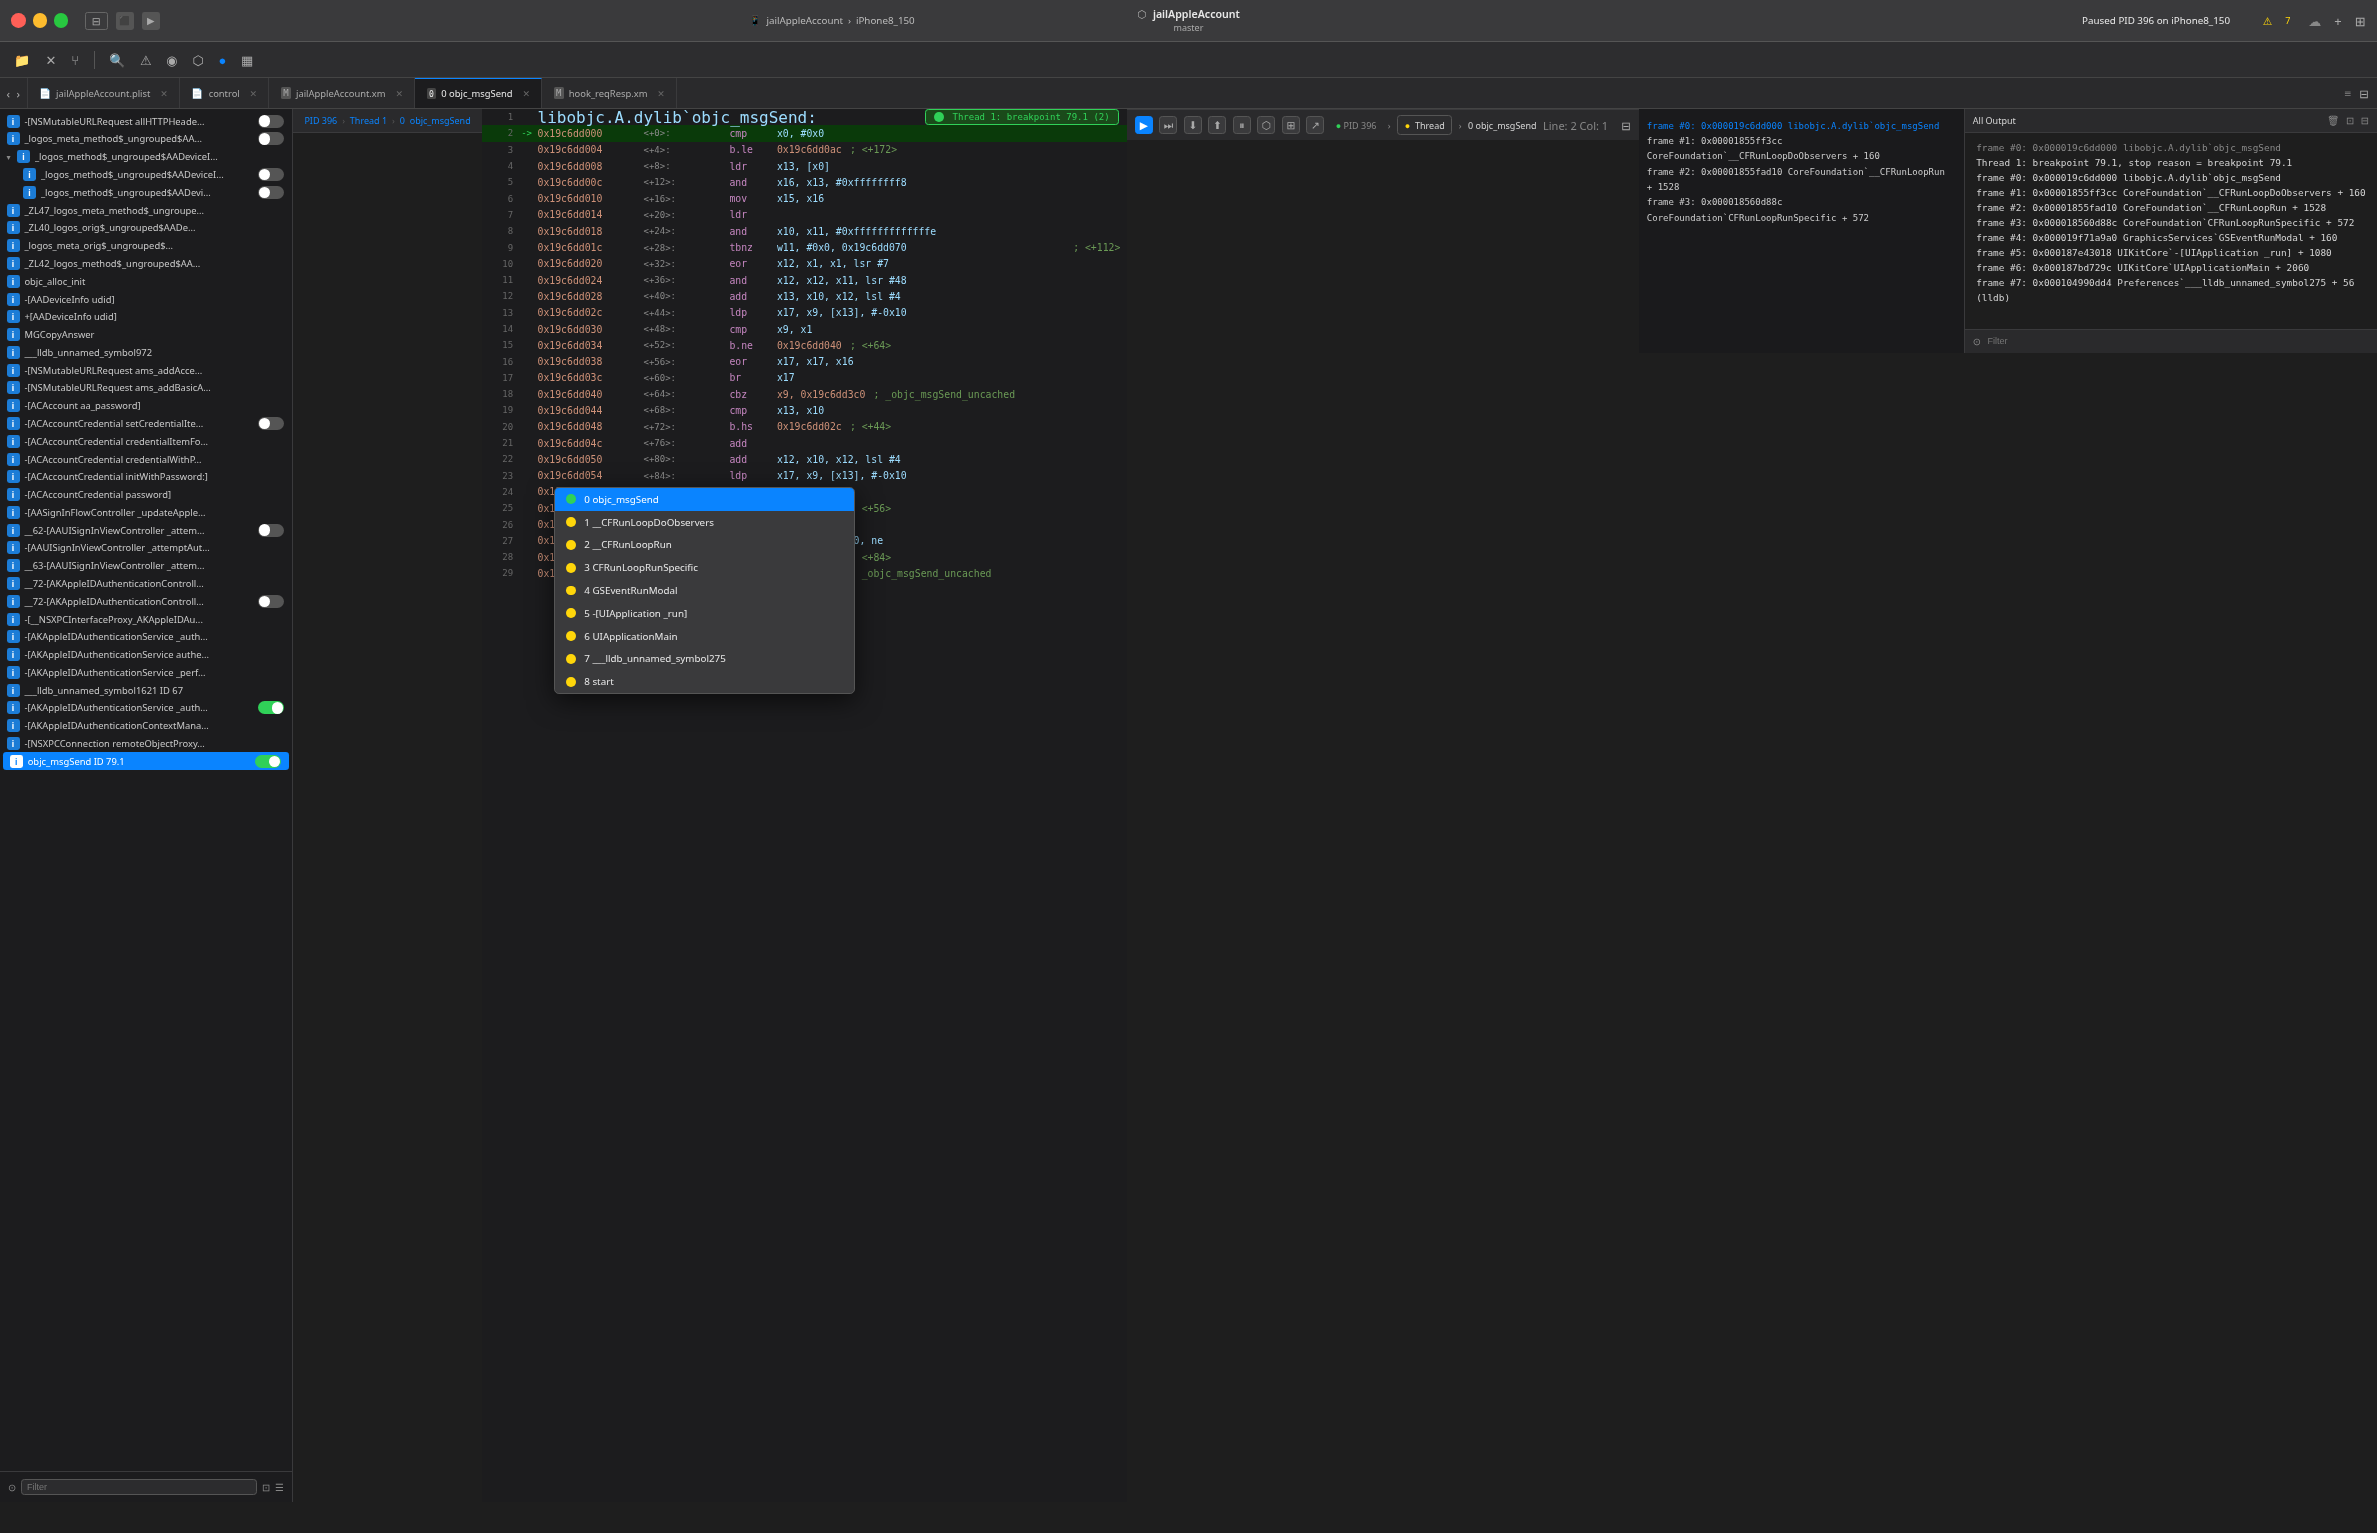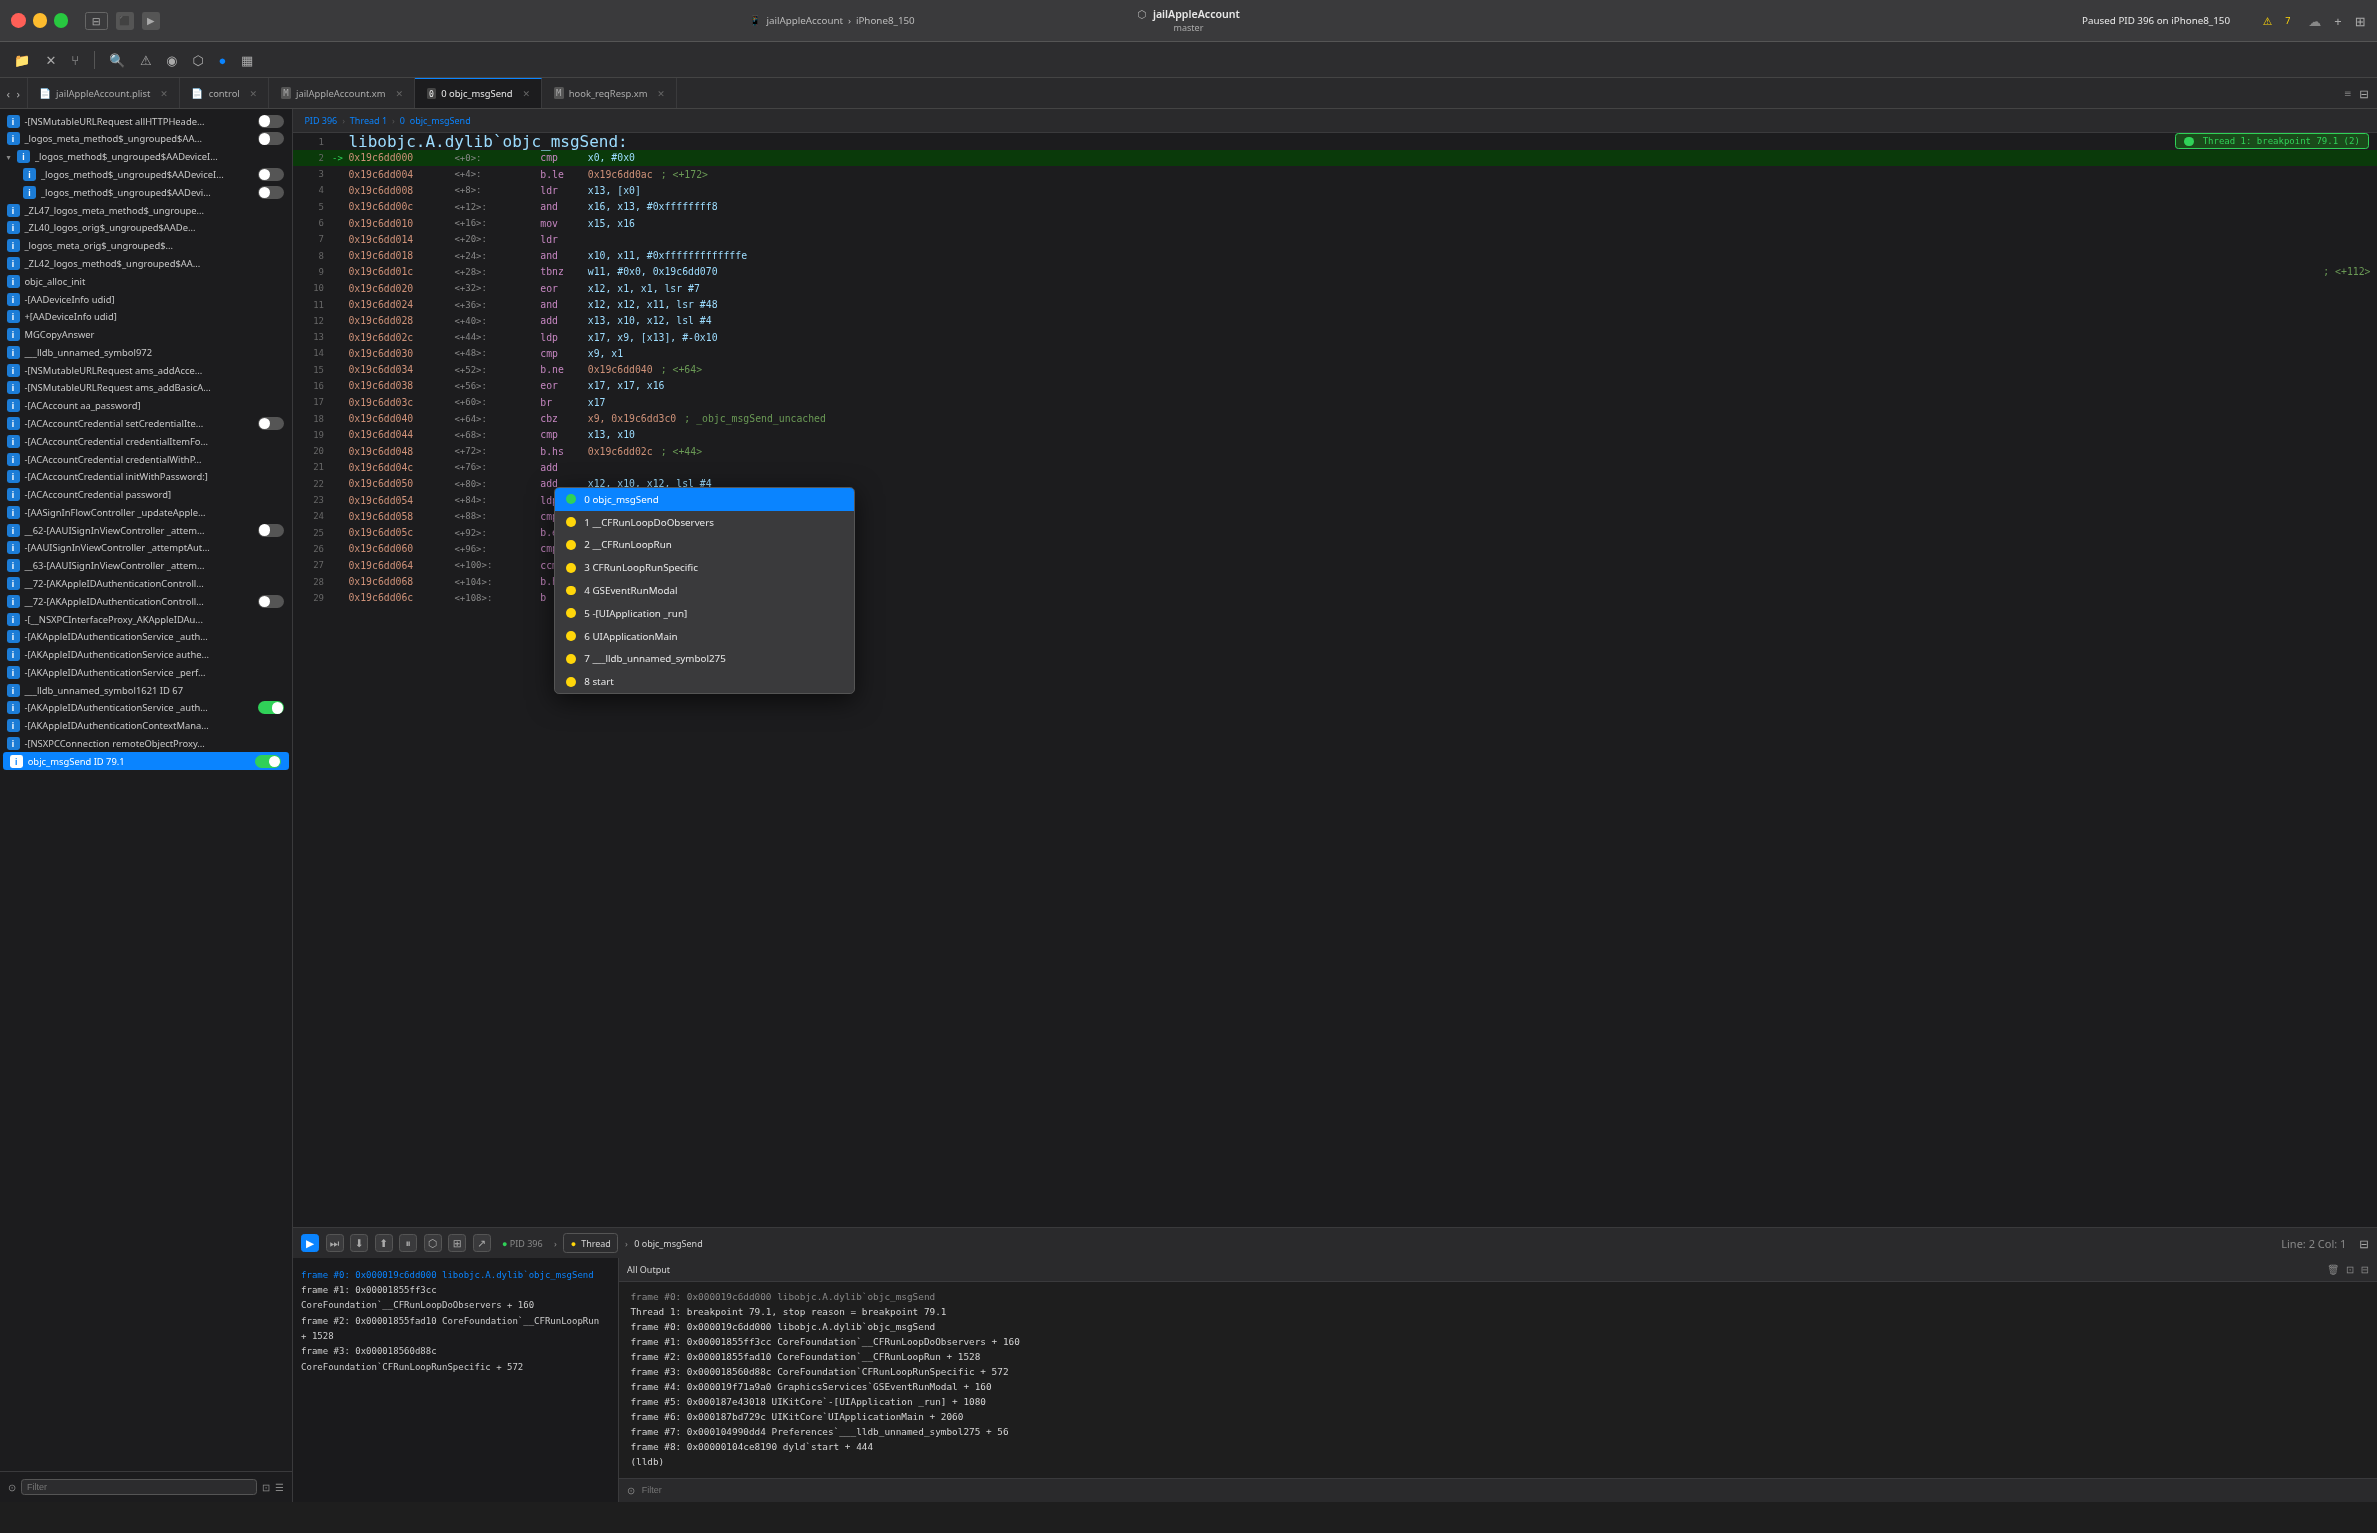--- a/index.html
+++ b/index.html
@@ -163,21 +163,21 @@
       font-size: 9px;
       padding: 2.4px 4.9px;
       outline: none;
     }
     .expand-arrow { font-size: 8.1px; color: #888; margin-right: 1.6px; }
 
     
     .content-area {
       flex: 1;
       display: flex;
-      flex-direction: column;
+      flex-direction: row;
       overflow: hidden;
     }
 
     
     .breadcrumb {
       height: 24.4px;
       background: #2a2a2c;
       display: flex;
       align-items: center;
       padding: 0 11.4px;
@@ -945,21 +945,20 @@
           <div class="console-line" style="color:#888;">    frame #0: 0x000019c6dd000 libobjc.A.dylib`objc_msgSend</div>
           <div class="console-line">    Thread 1: breakpoint 79.1, stop reason = breakpoint 79.1</div>
           <div class="console-line">    frame #0: 0x000019c6dd000 libobjc.A.dylib`objc_msgSend</div>
           <div class="console-line">    frame #1: 0x00001855ff3cc CoreFoundation`__CFRunLoopDoObservers + 160</div>
           <div class="console-line">    frame #2: 0x00001855fad10 CoreFoundation`__CFRunLoopRun + 1528</div>
           <div class="console-line">    frame #3: 0x000018560d88c CoreFoundation`CFRunLoopRunSpecific + 572</div>
           <div class="console-line">    frame #4: 0x000019f71a9a0 GraphicsServices`GSEventRunModal + 160</div>
           <div class="console-line">    frame #5: 0x000187e43018 UIKitCore`-[UIApplication _run] + 1080</div>
           <div class="console-line">    frame #6: 0x000187bd729c UIKitCore`UIApplicationMain + 2060</div>
           <div class="console-line">    frame #7: 0x000104990dd4 Preferences`___lldb_unnamed_symbol275 + 56</div>
-          <div class="console-line">    frame #8: 0x00000104ce8190 dyld`start + 444</div>
           <div class="console-line">(lldb)</div>
         </div>
         <div class="console-filter">
           <span style="color:#888;font-size:9.8px;">⊙</span>
           <input type="text" placeholder="Filter" style="">
         </div>
       </div>
     </div>
 
   </div>

